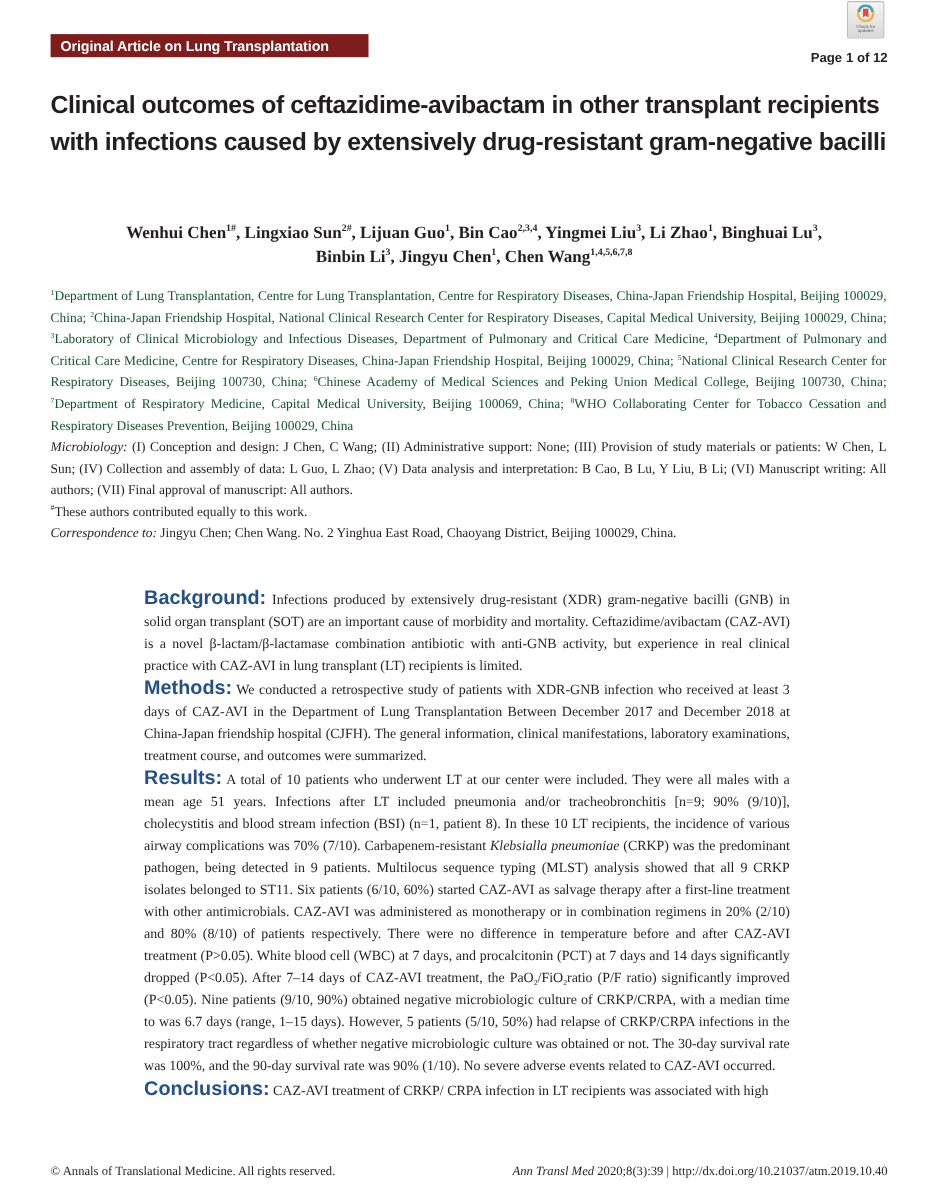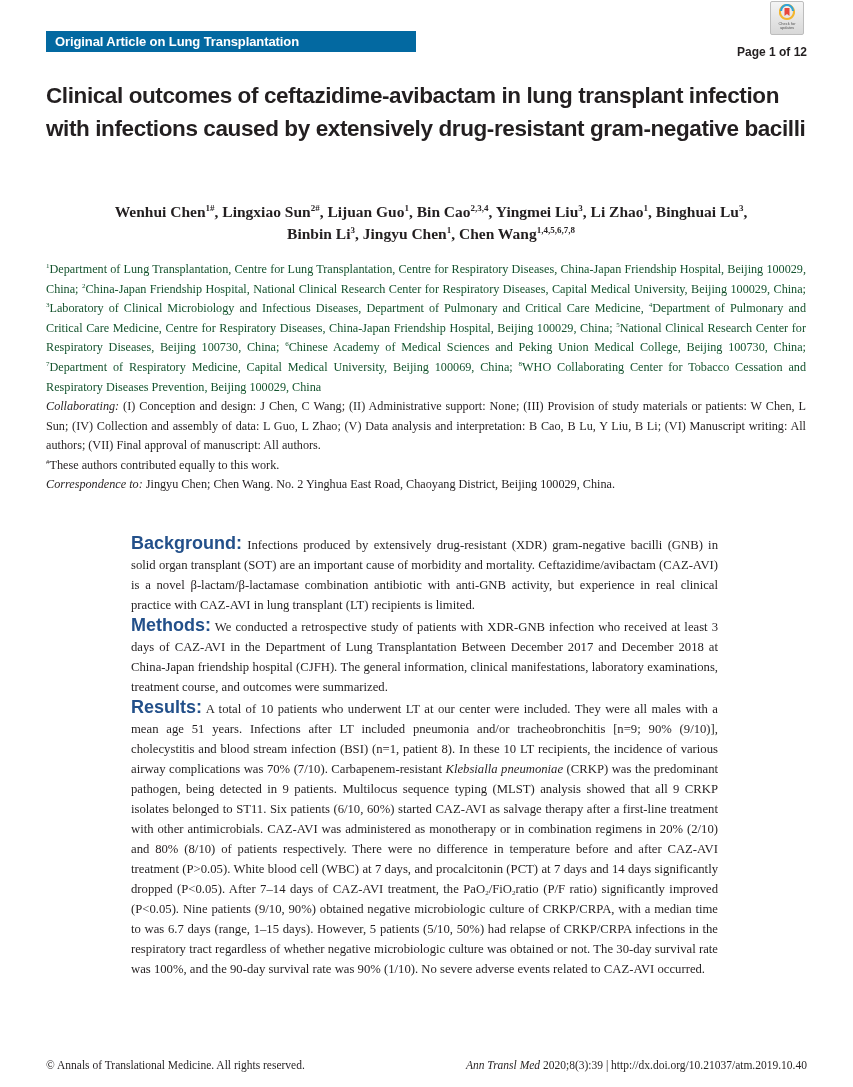--- a/index.html
+++ b/index.html
@@ -1,21 +1,21 @@
 <!DOCTYPE html>
 <html><head>
 <meta charset="utf-8">
 <style>
   * { box-sizing: border-box; margin: 0; padding: 0; }
   html, body { width: 853px; height: 1087px; background: #ffffff; overflow: hidden; }
   body { position: relative; font-family: "Liberation Serif", "DejaVu Serif", serif; color: #231f20; }
 
   .banner {
-    position: absolute; left: 46px; top: 31px; width: 370px; height: 21px;
-    background: #0369a1; color: #ffffff;
+    position: absolute; left: 46px; top: 31px; width: 289px; height: 21px;
+    background: #7f1d1d; color: #ffffff;
     font-family: "Liberation Sans", "DejaVu Sans", sans-serif; font-weight: bold;
     font-size: 13px; line-height: 21px; padding-left: 9px; letter-spacing: -0.1px;
   }
   .crossmark {
     position: absolute; left: 770px; top: 1px; width: 34px; height: 34px;
     background: linear-gradient(#f4f4f4, #d8d8d8); border: 1px solid #bdbdbd; border-radius: 2px;
     display: flex; flex-direction: column; align-items: center; justify-content: flex-start;
   }
   .crossmark svg { margin-top: 2px; }
   .crossmark .cm-text { font-family: "Liberation Sans", sans-serif; font-size: 4px; color: #555; line-height: 4px; text-align: center; }
@@ -70,32 +70,33 @@
   <svg width="16" height="18" viewBox="0 0 16 18">
     <path d="M8 1 A7 7 0 1 1 7.9 1" fill="none" stroke="#f2b632" stroke-width="2.2"></path>
     <path d="M2 7 A6 6 0 0 1 14 7" fill="none" stroke="#2fa4d9" stroke-width="2.2"></path>
     <path d="M5.5 4 L10.5 4 L10.5 12 L8 10 L5.5 12 Z" fill="#e8473d"></path>
   </svg>
   <div class="cm-text">Check for updates</div>
 </div>
 
 <div class="page-no">Page 1 of 12</div>
 
-<h1 class="title">Clinical outcomes of ceftazidime-avibactam in lung transplant infection with infections caused by extensively drug-resistant gram-negative bacilli</h1>
+<h1 class="title">Clinical outcomes of ceftazidime-avibactam in other transplant recipients with infections caused by extensively drug-resistant gram-negative bacilli</h1>
 
 <div class="authors" id="authors"><span>Wenhui Chen</span><sup>1#</sup>, <span>Lingxiao Sun</span><sup>2#</sup>, <span>Lijuan Guo</span><sup>1</sup>, <span>Bin Cao</span><sup>2,3,4</sup>, <span>Yingmei Liu</span><sup>3</sup>, <span>Li Zhao</span><sup>1</sup>, <span>Binghuai Lu</span><sup>3</sup>, <br><span>Binbin Li</span><sup>3</sup>, <span>Jingyu Chen</span><sup>1</sup>, <span>Chen Wang</span><sup>1,4,5,6,7,8</sup></div>
 
 <div class="affil" id="affil"><sup>1</sup><span>Department of Lung Transplantation, Centre for Lung Transplantation, Centre for Respiratory Diseases, China-Japan Friendship Hospital, Beijing 100029, China; </span><sup>2</sup><span>China-Japan Friendship Hospital, National Clinical Research Center for Respiratory Diseases, Capital Medical University, Beijing 100029, China; </span><sup>3</sup><span>Laboratory of Clinical Microbiology and Infectious Diseases, Department of Pulmonary and Critical Care Medicine, </span><sup>4</sup><span>Department of Pulmonary and Critical Care Medicine, Centre for Respiratory Diseases, China-Japan Friendship Hospital, Beijing 100029, China; </span><sup>5</sup><span>National Clinical Research Center for Respiratory Diseases, Beijing 100730, China; </span><sup>6</sup><span>Chinese Academy of Medical Sciences and Peking Union Medical College, Beijing 100730, China; </span><sup>7</sup><span>Department of Respiratory Medicine, Capital Medical University, Beijing 100069, China; </span><sup>8</sup><span>WHO Collaborating Center for Tobacco Cessation and Respiratory Diseases Prevention, Beijing 100029, China</span></div>
 
 <div class="meta">
-  <p><em>Collaborating:</em><span> (I) Conception and design: J Chen, C Wang; (II) Administrative support: None; (III) Provision of study materials or patients: W Chen, L Sun; (IV) Collection and assembly of data: L Guo, L Zhao; (V) Data analysis and interpretation: B Cao, B Lu, Y Liu, B Li; (VI) Manuscript writing: All authors; (VII) Final approval of manuscript: All authors.</span></p>
+  <p><em>Microbiology:</em><span> (I) Conception and design: J Chen, C Wang; (II) Administrative support: None; (III) Provision of study materials or patients: W Chen, L Sun; (IV) Collection and assembly of data: L Guo, L Zhao; (V) Data analysis and interpretation: B Cao, B Lu, Y Liu, B Li; (VI) Manuscript writing: All authors; (VII) Final approval of manuscript: All authors.</span></p>
   <p><sup>#</sup><span>These authors contributed equally to this work.</span></p>
   <p><em>Correspondence to:</em><span> Jingyu Chen; Chen Wang. No. 2 Yinghua East Road, Chaoyang District, Beijing 100029, China.</span></p>
 </div>
 
 <div class="abstract">
   <p><span class="lbl">Background:</span><span> Infections produced by extensively drug-resistant (XDR) gram-negative bacilli (GNB) in solid organ transplant (SOT) are an important cause of morbidity and mortality. Ceftazidime/avibactam (CAZ-AVI) is a novel β-lactam/β-lactamase combination antibiotic with anti-GNB activity, but experience in real clinical practice with CAZ-AVI in lung transplant (LT) recipients is limited.</span></p>
   <p><span class="lbl">Methods:</span><span> We conducted a retrospective study of patients with XDR-GNB infection who received at least 3 days of CAZ-AVI in the Department of Lung Transplantation Between December 2017 and December 2018 at China-Japan friendship hospital (CJFH). The general information, clinical manifestations, laboratory examinations, treatment course, and outcomes were summarized.</span></p>
   <p><span class="lbl">Results:</span><span> A total of 10 patients who underwent LT at our center were included. They were all males with a mean age 51 years. Infections after LT included pneumonia and/or tracheobronchitis [n=9; 90% (9/10)], cholecystitis and blood stream infection (BSI) (n=1, patient 8). In these 10 LT recipients, the incidence of various airway complications was 70% (7/10). Carbapenem-resistant </span><em>Klebsialla pneumoniae</em><span> (CRKP) was the predominant pathogen, being detected in 9 patients. Multilocus sequence typing (MLST) analysis showed that all 9 CRKP isolates belonged to ST11. Six patients (6/10, 60%) started CAZ-AVI as salvage therapy after a first-line treatment with other antimicrobials. CAZ-AVI was administered as monotherapy or in combination regimens in 20% (2/10) and 80% (8/10) of patients respectively. There were no difference in temperature before and after CAZ-AVI treatment (P&gt;0.05). White blood cell (WBC) at 7 days, and procalcitonin (PCT) at 7 days and 14 days significantly dropped (P&lt;0.05). After 7–14 days of CAZ-AVI treatment, the PaO</span><sub>2</sub><span>/FiO</span><sub>2</sub><span>ratio (P/F ratio) significantly improved (P&lt;0.05). Nine patients (9/10, 90%) obtained negative microbiologic culture of CRKP/CRPA, with a median time to was 6.7 days (range, 1–15 days). However, 5 patients (5/10, 50%) had relapse of CRKP/CRPA infections in the respiratory tract regardless of whether negative microbiologic culture was obtained or not. The 30-day survival rate was 100%, and the 90-day survival rate was 90% (1/10). No severe adverse events related to CAZ-AVI occurred.</span></p>
+  <p><span class="lbl">Conclusions:</span><span> CAZ-AVI treatment of CRKP/ CRPA infection in LT recipients was associated with high</span></p>
 </div>
 
 <div class="footer-left">© Annals of Translational Medicine. All rights reserved.</div>
 <div class="footer-right"><em>Ann Transl Med</em><span> 2020;8(3):39 | http://dx.doi.org/10.21037/atm.2019.10.40</span></div>
 
 </body></html>

